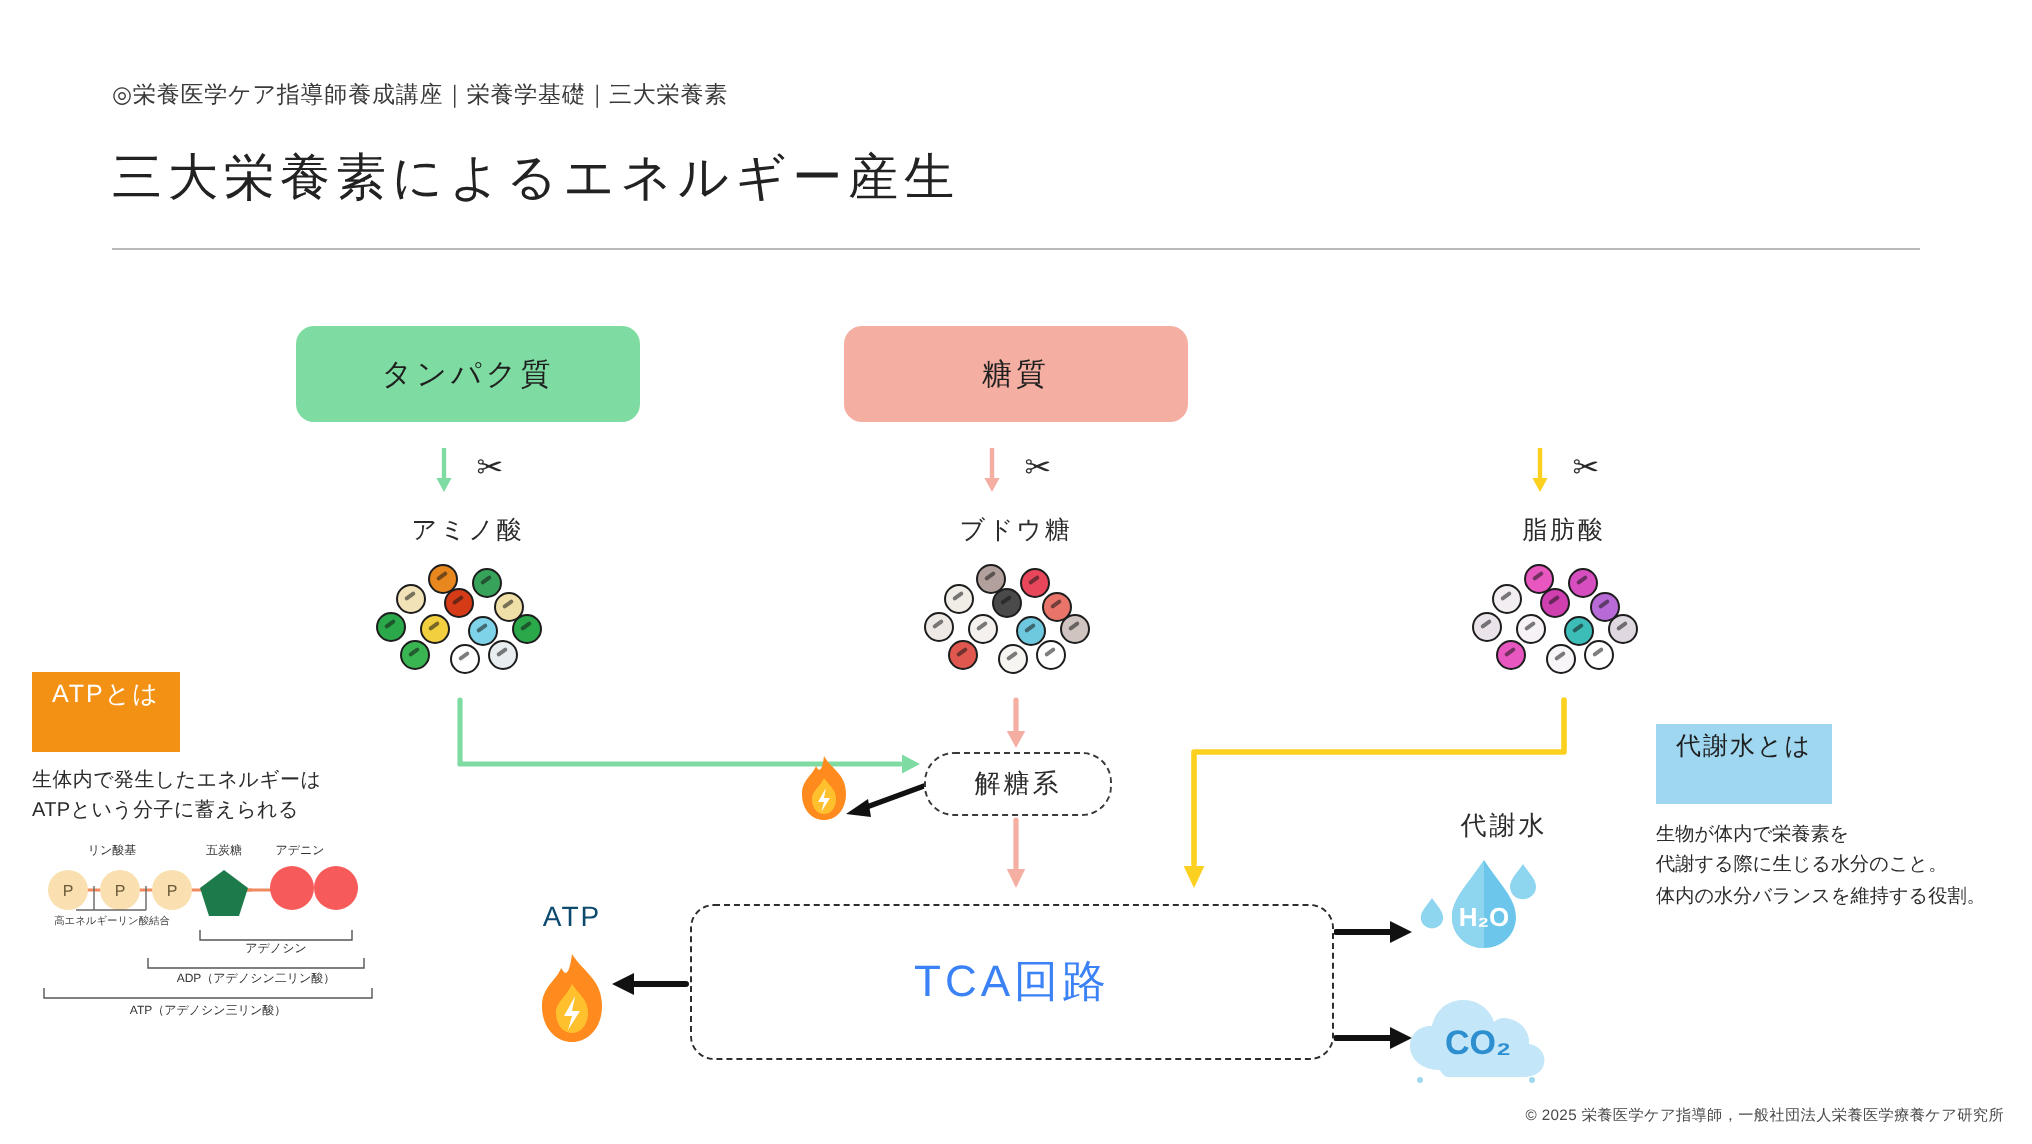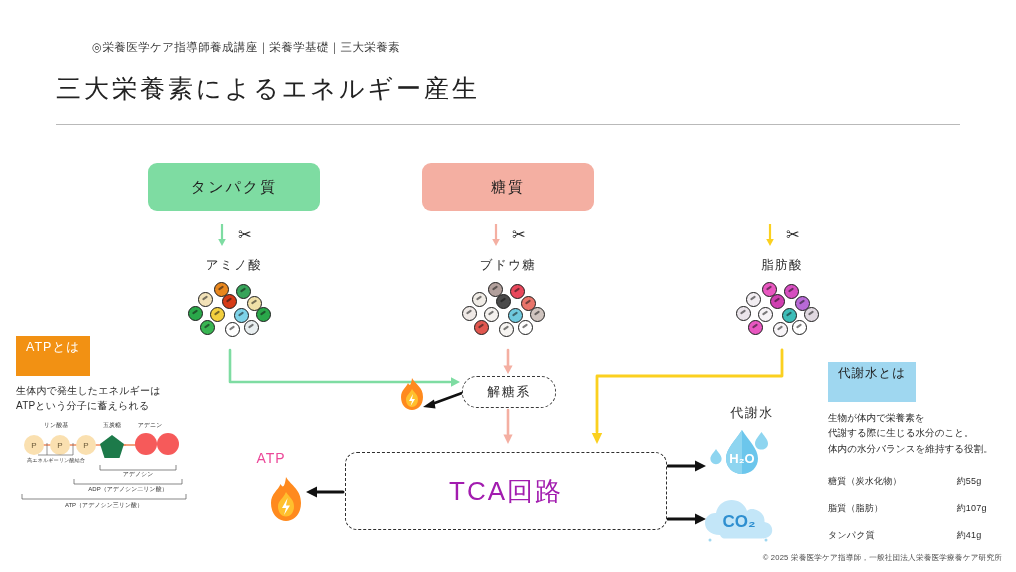--- a/index.html
+++ b/index.html
@@ -9,21 +9,21 @@
     font-family:"Liberation Sans","DejaVu Sans",sans-serif;
     color:#2b2b2b;
     overflow:hidden;
     position:relative;
   }
   #slide{position:absolute;inset:0;}
 
   
   .breadcrumb{
     position:absolute;left:56px;top:40px;
-    font-size:11.5px;color:#3a3a3a;letter-spacing:.4px;white-space:nowrap;margin-left:36px;
+    font-size:11.5px;color:#3a3a3a;letter-spacing:.4px;white-space:nowrap;
   }
   .page-title{
     position:absolute;left:56px;top:72px;
     font-size:25px;letter-spacing:3px;color:#222;white-space:nowrap;
   }
   .rule{
     position:absolute;left:56px;top:124px;width:904px;height:1px;background:#b9b9b9;
   }
 
   
@@ -76,29 +76,29 @@
     position:absolute;left:462px;top:376px;width:92px;height:30px;
     border:1.6px dashed #3a3a3a;border-radius:15px;
     display:flex;align-items:center;justify-content:center;
     font-size:13px;letter-spacing:1.5px;background:#fff;font-family:Liberation Serif, serif;
   }
   #tca-box{
     position:absolute;left:345px;top:452px;width:320px;height:76px;
     border:1.8px dashed #2e2e2e;border-radius:12px;background:#fff;
     display:flex;align-items:center;justify-content:center;
   }
-  #tca-label{font-size:26px;letter-spacing:2px;color:#a21caf;}
+  #tca-label{font-size:22px;letter-spacing:2px;color:#3b82f6;}
 
   
   .flame-wrap{position:absolute;}
   #flame-glyco{left:397px;top:377px;width:30px;height:34px;}
   #flame-atp{left:266px;top:476px;width:40px;height:46px;}
   #atp-text{
-    position:absolute;left:251px;top:450px;width:40px;text-align:center;
-    font-size:14px;letter-spacing:1px;color:#ec4899;
+    position:absolute;left:266px;top:450px;width:40px;text-align:center;
+    font-size:14px;letter-spacing:1px;color:#0c4a6e;
   }
 
   
   #metabolic-water-label{
     position:absolute;left:697px;top:404px;width:110px;text-align:center;
     font-size:13px;letter-spacing:1.5px;color:#2b2b2b;
   }
   #h2o-icon{position:absolute;left:708px;top:427px;width:60px;height:56px;}
   #co2-icon{position:absolute;left:700px;top:495px;width:78px;height:48px;}
 
@@ -320,32 +320,16 @@
       </svg>
     </div>
 
   </div>
 
   <div id="water-card">
     <span class="card-tag" id="water-tag">代謝水とは</span>
     <div id="water-body" style="white-space: pre-line;">生物が体内で栄養素を
 代謝する際に生じる水分のこと。
 体内の水分バランスを維持する役割。</div>
-    <table id="water-table">
-      <tbody>
-          <tr>
-            <td>糖質（炭水化物）</td>
-            <td class="amount">約55g</td>
-          </tr>
-          <tr>
-            <td>脂質（脂肪）</td>
-            <td class="amount">約107g</td>
-          </tr>
-          <tr>
-            <td>タンパク質</td>
-            <td class="amount">約41g</td>
-          </tr>
-        </tbody>
-    </table>
   </div>
 
   <div id="footer">© 2025 栄養医学ケア指導師，一般社団法人栄養医学療養ケア研究所</div>
 </div>
 
 </body></html>

